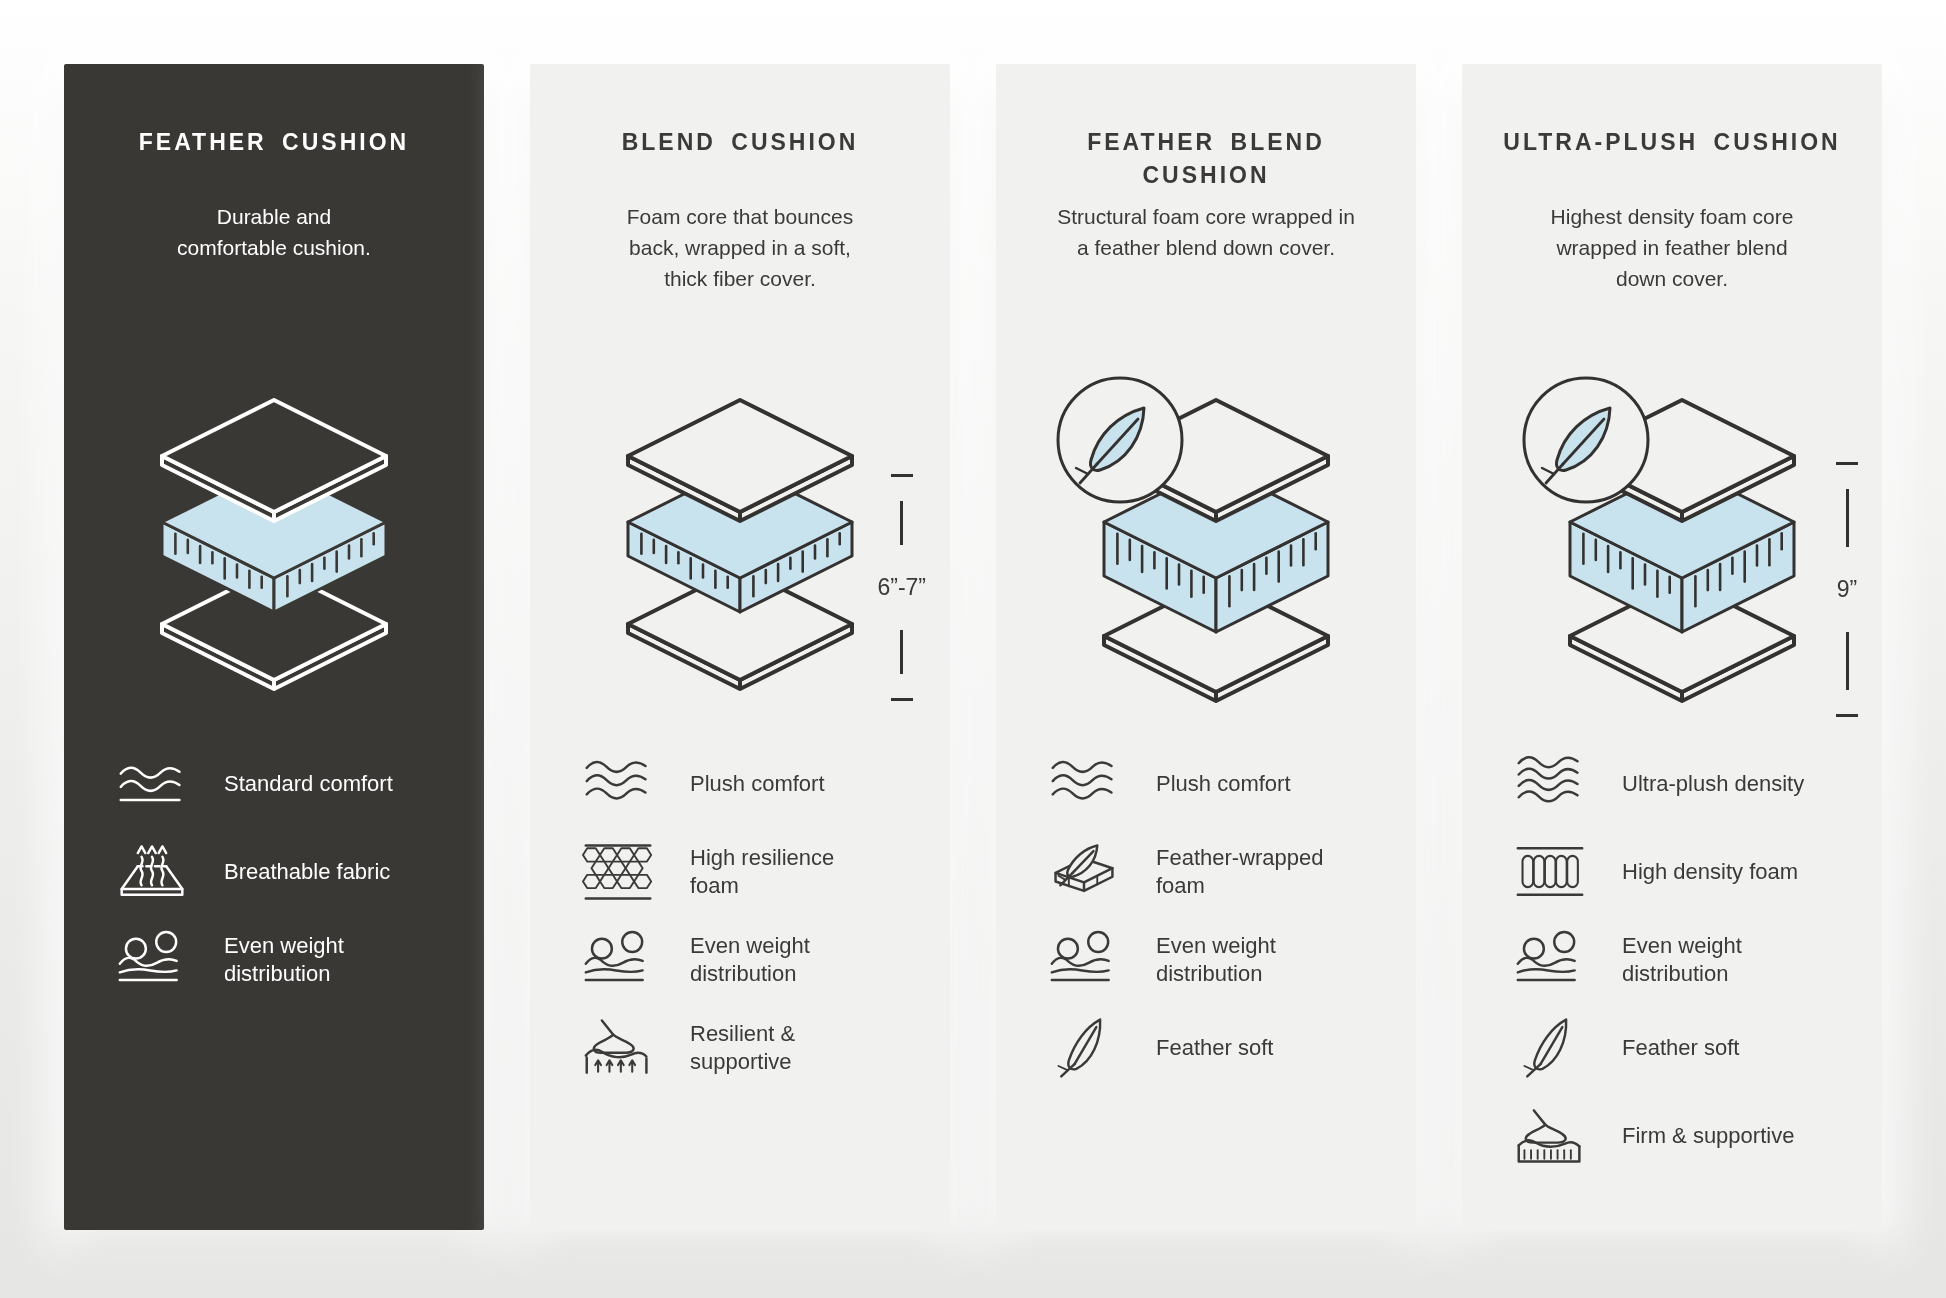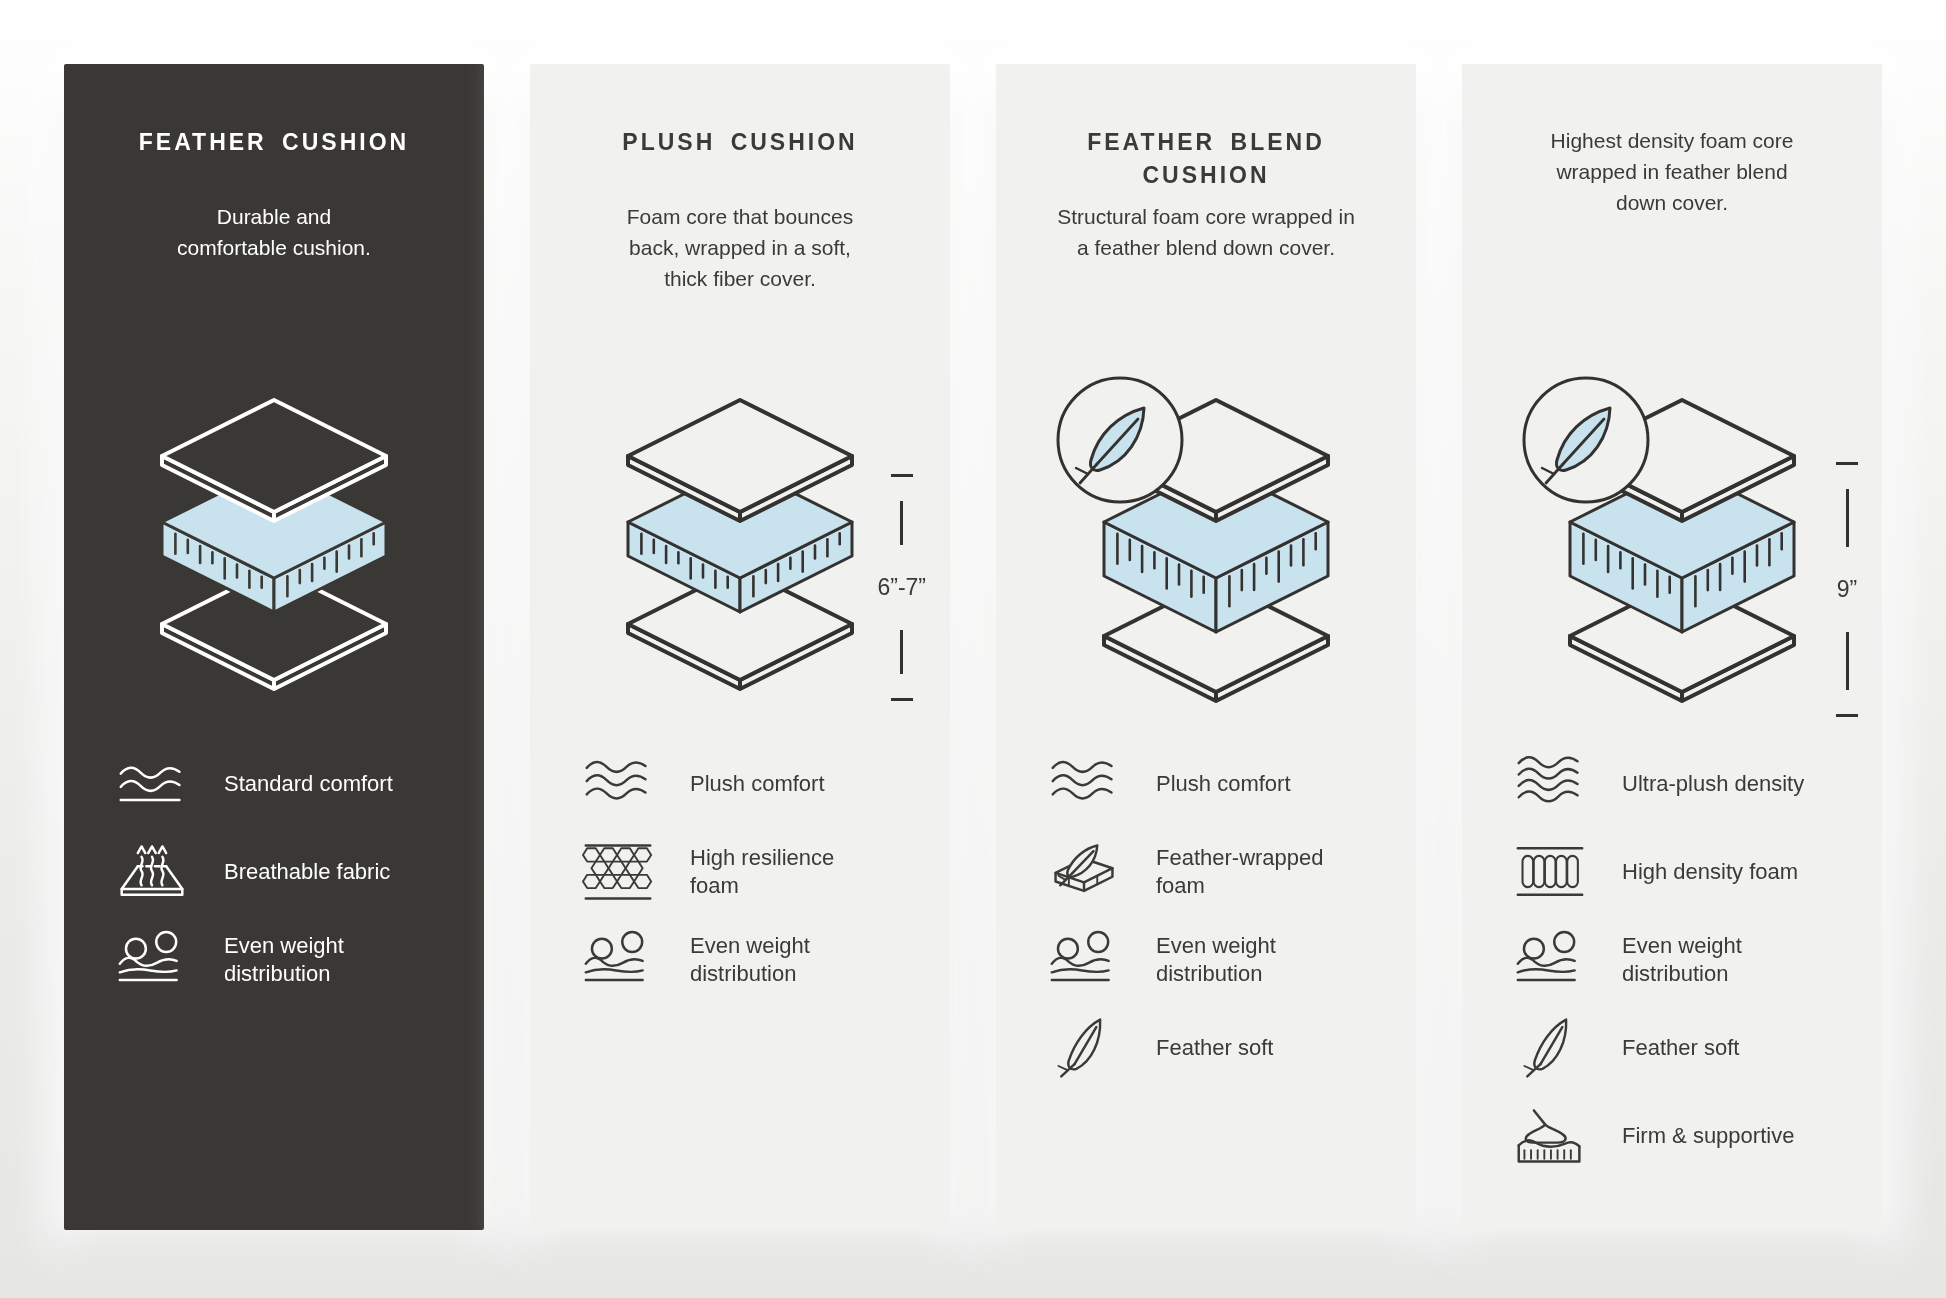--- a/index.html
+++ b/index.html
@@ -104,21 +104,21 @@
               <path d="M4 54 L64 54"></path>
             </svg>
           </span>
           <span class="f-label">Even weight
 distribution</span>
         </li>
     </ul>
   </article>
   <article class="card light">
     <header class="head">
-      <h2 class="title">PLUSH CUSHION</h2>
+      <h2 class="title">BLEND CUSHION</h2>
       <p class="desc">Foam core that bounces
 back, wrapped in a soft,
 thick fiber cover.</p>
     </header>
     <div class="illus">
       <svg viewBox="0 -10 332 334" width="332" height="334" fill="none">
           <path d="M54 240 L166 296 L278 240 L278 249 L166 305 L54 249 Z" fill="#f1f1ef" stroke="#343230" stroke-width="4" stroke-linejoin="round"></path>
           <path d="M166 184 L278 240 L166 296 L54 240 Z" fill="#f1f1ef" stroke="#343230" stroke-width="4" stroke-linejoin="round"></path>
           <path d="M166 296 L166 305" stroke="#343230" stroke-width="4"></path>
           <path d="M54 138 L54 172 L166 228 L166 194 Z" fill="#c9e3ee" stroke="#343230" stroke-width="3" stroke-linejoin="round"></path>
@@ -190,20 +190,36 @@
             <svg viewBox="0 0 76 66" width="72" height="64" fill="none" stroke="currentColor" stroke-width="2.6" stroke-linecap="round" stroke-linejoin="round" aria-hidden="true">
               <circle cx="21" cy="21" r="10.5"></circle>
               <circle cx="53" cy="14" r="10.5"></circle>
       <path d="M4 37 c6 -8 12 -8 18 -2 c7 6 14 5 21 1 c7 -4 14 -5 21 -2"></path>
       <path d="M4 46 c11 -4 22 -4 32 -2 c11 2 21 2 28 0"></path>
               <path d="M4 54 L64 54"></path>
             </svg>
           </span>
           <span class="f-label">Even weight
 distribution</span>
+        </li>
+        <li class="feature">
+          <span class="f-icon">
+            <svg viewBox="0 0 76 66" width="72" height="64" fill="none" stroke="currentColor" stroke-width="2.6" stroke-linecap="round" stroke-linejoin="round" aria-hidden="true">
+              <path d="M21 4 L33 19"></path>
+        <path d="M33 19 C28 24 21 25 16 29 C10 33 12 38 20 38 L46 38 C55 38 57 33 51 29 C44 24 37 23 33 19 Z"></path>
+        <path d="M4 41 C10 34 15 33 21 37 C31 44 43 44 52 40 C58 37 64 38 68 42"></path>
+        <path d="M5 43 L5 59 M68 44 L68 59"></path>
+              <path d="M17 58 L17 48 M14 51 L17 46 L20 51" stroke-width="2.2"></path>
+              <path d="M29 58 L29 48 M26 51 L29 46 L32 51" stroke-width="2.2"></path>
+              <path d="M41 58 L41 48 M38 51 L41 46 L44 51" stroke-width="2.2"></path>
+              <path d="M53 58 L53 48 M50 51 L53 46 L56 51" stroke-width="2.2"></path>
+            </svg>
+          </span>
+          <span class="f-label">Resilient &amp;
+supportive</span>
         </li>
     </ul>
   </article>
   <article class="card light">
     <header class="head">
       <h2 class="title">FEATHER BLEND CUSHION</h2>
       <p class="desc">Structural foam core wrapped in
 a feather blend down cover.</p>
     </header>
     <div class="illus">
@@ -291,20 +307,21 @@
               <path d="M28 50 L14 63"></path>
               <path d="M20 56 L11 52" stroke-width="2"></path>
             </svg>
           </span>
           <span class="f-label">Feather soft</span>
         </li>
     </ul>
   </article>
   <article class="card light">
     <header class="head">
+      <h2 class="title">ULTRA-PLUSH CUSHION</h2>
       <p class="desc">Highest density foam core
 wrapped in feather blend
 down cover.</p>
     </header>
     <div class="illus">
       <svg viewBox="0 -10 332 334" width="332" height="334" fill="none">
           <path d="M64 252 L176 308 L288 252 L288 261 L176 317 L64 261 Z" fill="#f1f1ef" stroke="#343230" stroke-width="4" stroke-linejoin="round"></path>
           <path d="M176 196 L288 252 L176 308 L64 252 Z" fill="#f1f1ef" stroke="#343230" stroke-width="4" stroke-linejoin="round"></path>
           <path d="M176 308 L176 317" stroke="#343230" stroke-width="4"></path>
           <path d="M64 138 L64 192 L176 248 L176 194 Z" fill="#c9e3ee" stroke="#343230" stroke-width="3" stroke-linejoin="round"></path>

